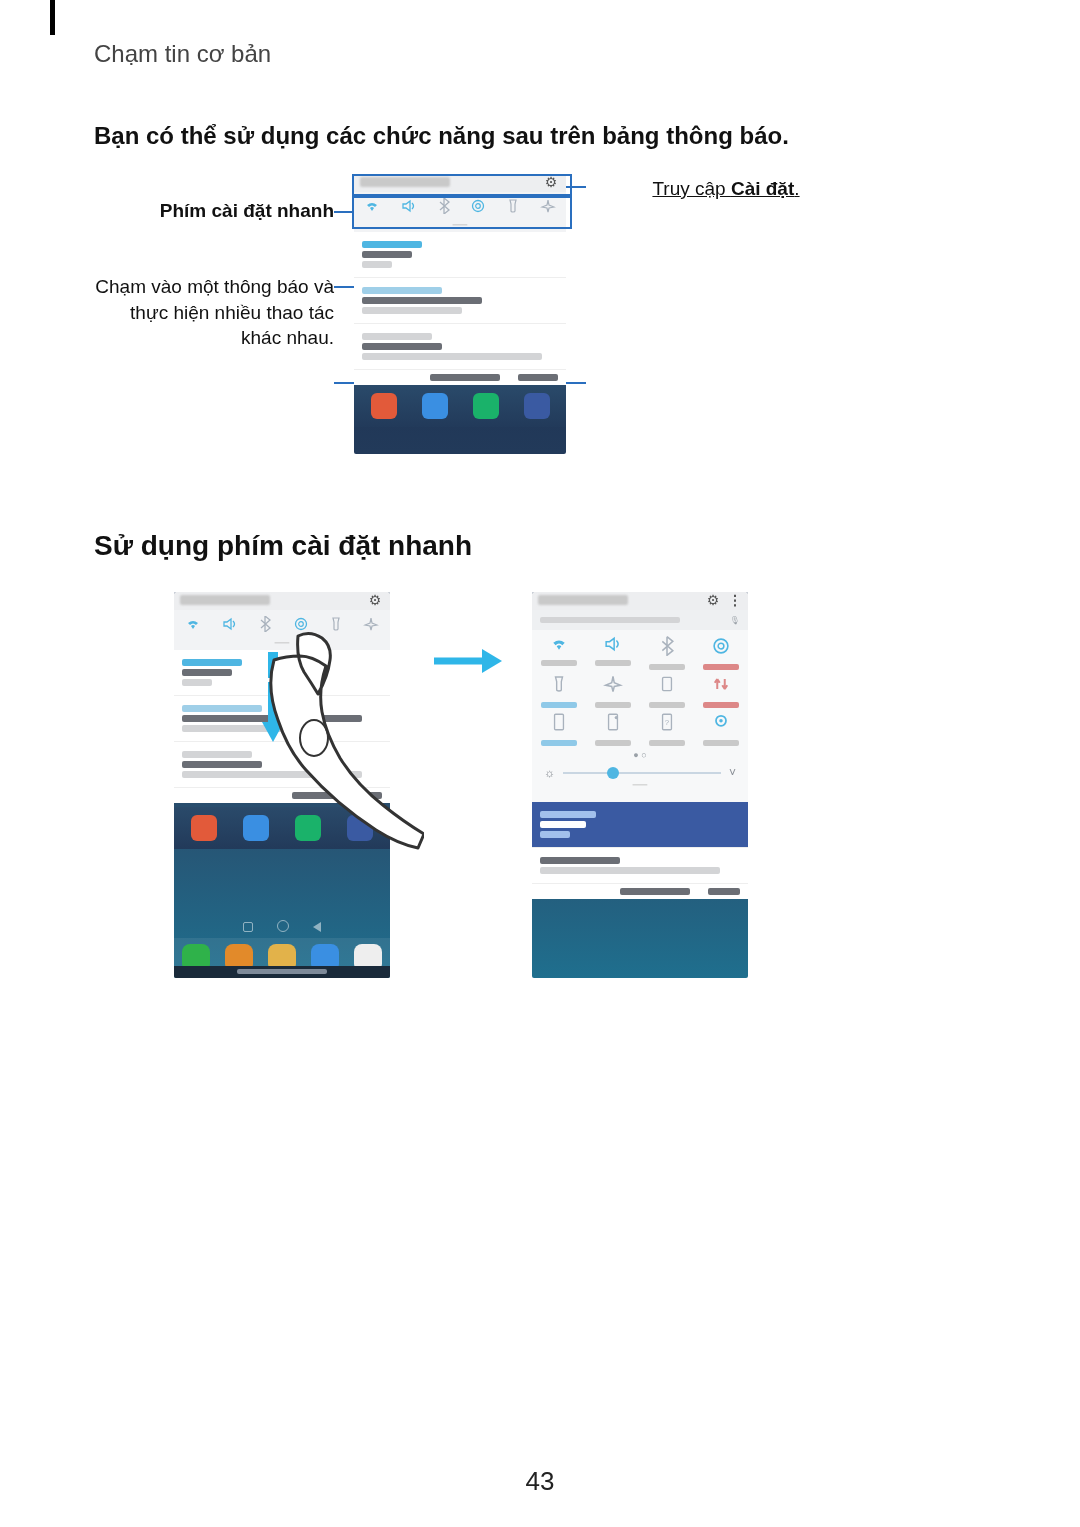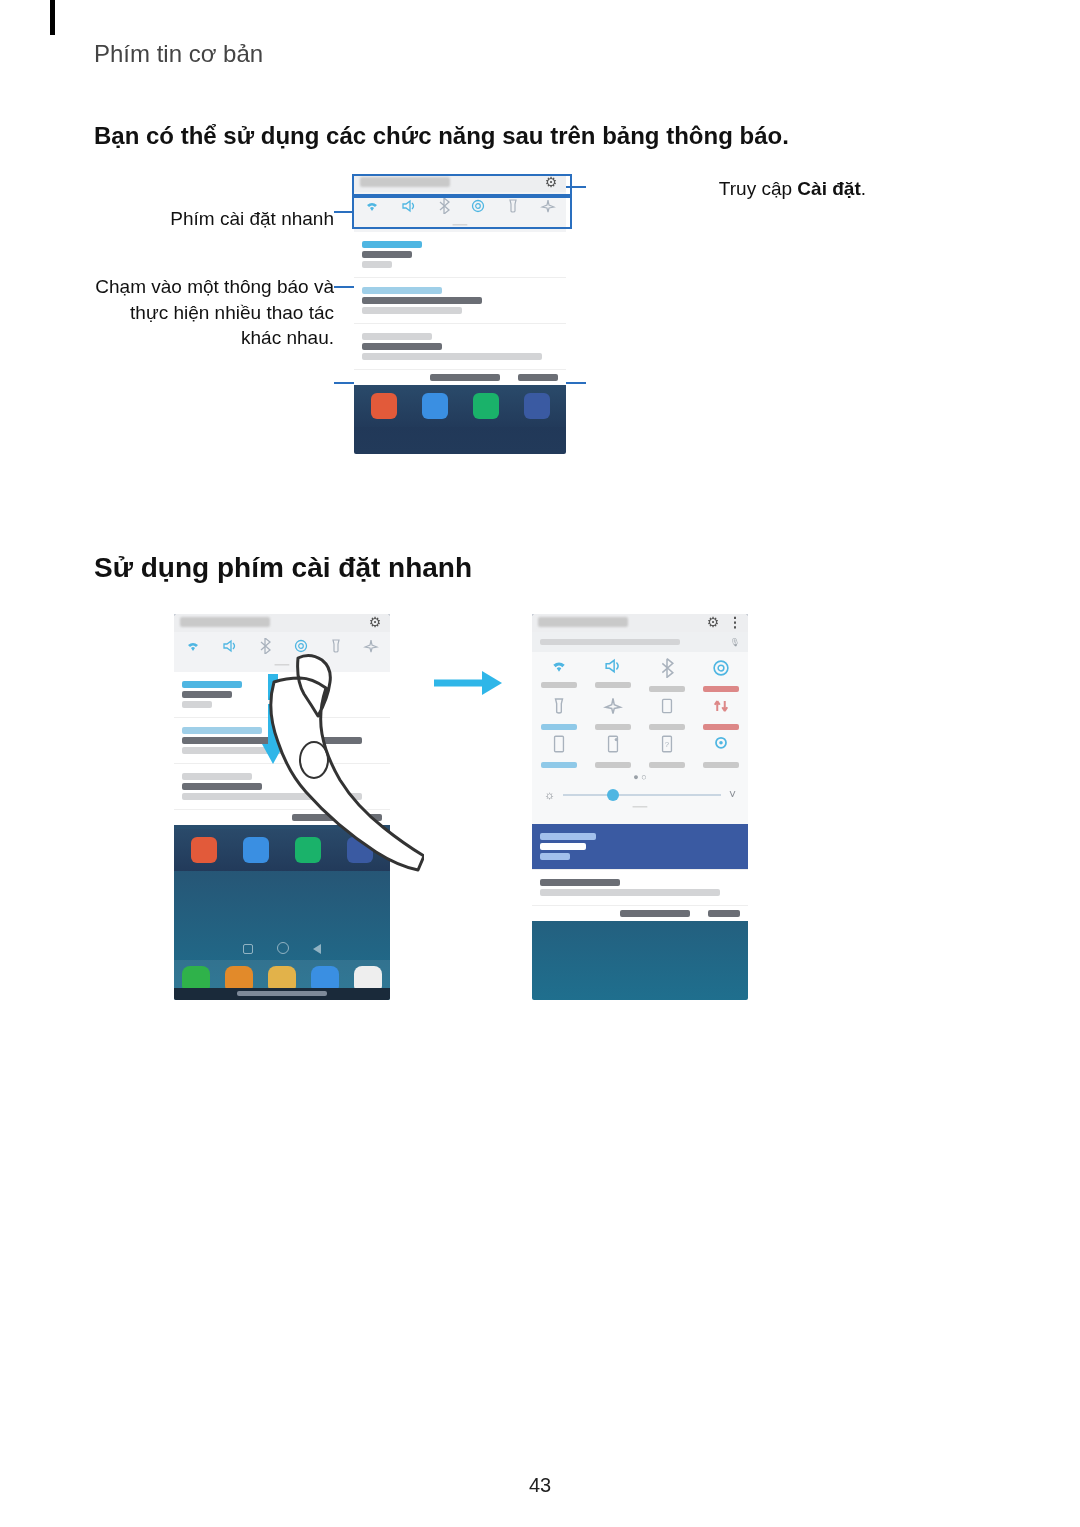--- a/index.html
+++ b/index.html
@@ -142,33 +142,33 @@
     border: 2px solid #2a6fbf;
   }
 
   
   .callout {
     position: absolute;
     font-size: 19px;
     line-height: 1.35;
     color: #111;
   }
-  .callout.right { text-align: right; }
+  .callout.right { text-align: center; text-decoration: underline; }
   .callout.left { text-align: right; }
   .callout strong { font-weight: 700; }
   .line {
     position: absolute;
     background: #2a6fbf;
     height: 2px;
   }
 
   .h2 {
     font-size: 28px;
     font-weight: 700;
-    margin: 68px 0 14px 0;
+    margin: 46px 0 14px 0;
   }
   .body-text {
     font-size: 24px;
     line-height: 1.5;
   }
 
   .diagram2 {
     position: relative;
     height: 420px;
     margin-top: 30px;
@@ -217,21 +217,21 @@
     justify-content: space-around;
     align-items: center;
   }
   .dock .app-ico { width: 28px; height: 28px; border-radius: 8px; }
 
   .page-number {
     position: absolute;
     bottom: 30px;
     left: 0; right: 0;
     text-align: center;
-    font-size: 20px;
+    font-size: 26px;
     color: #222;
   }
 
   
   .qs-panel {
     background: #f7f8f9;
     padding: 6px 0 10px 0;
   }
   .qs-grid {
     display: grid;
@@ -277,27 +277,27 @@
     justify-content: space-between;
   }
   .search-row .blurline { height:6px; width:140px; margin:0; }
 </style>
 </head>
 <body>
 
 <div class="page">
   <div class="tab-mark"></div>
 
-  <p class="section-title">Phím tin cơ bản</p>
+  <p class="section-title">Chạm tin cơ bản</p>
 
   <p class="intro">Bạn có thể sử dụng các chức năng sau trên bảng thông báo.</p>
 
   <div class="diagram1">
 
-    <div class="callout left" style="left:0; top:32px; width:240px;">
+    <div class="callout left" style="left:0; top:24px; width:240px;font-weight:bold;">
       <span>Phím cài đặt nhanh</span>
     </div>
     <div class="line" style="left:240px; top:37px; width:32px;"></div>
 
     <div class="callout left" style="left:0; top:100px; width:240px;">
       <span>Chạm vào một thông báo và thực hiện nhiều thao tác khác nhau.</span>
     </div>
     <div class="line" style="left:240px; top:112px; width:28px;"></div>
 
     <div class="line" style="left:240px; top:208px; width:110px;"></div>

